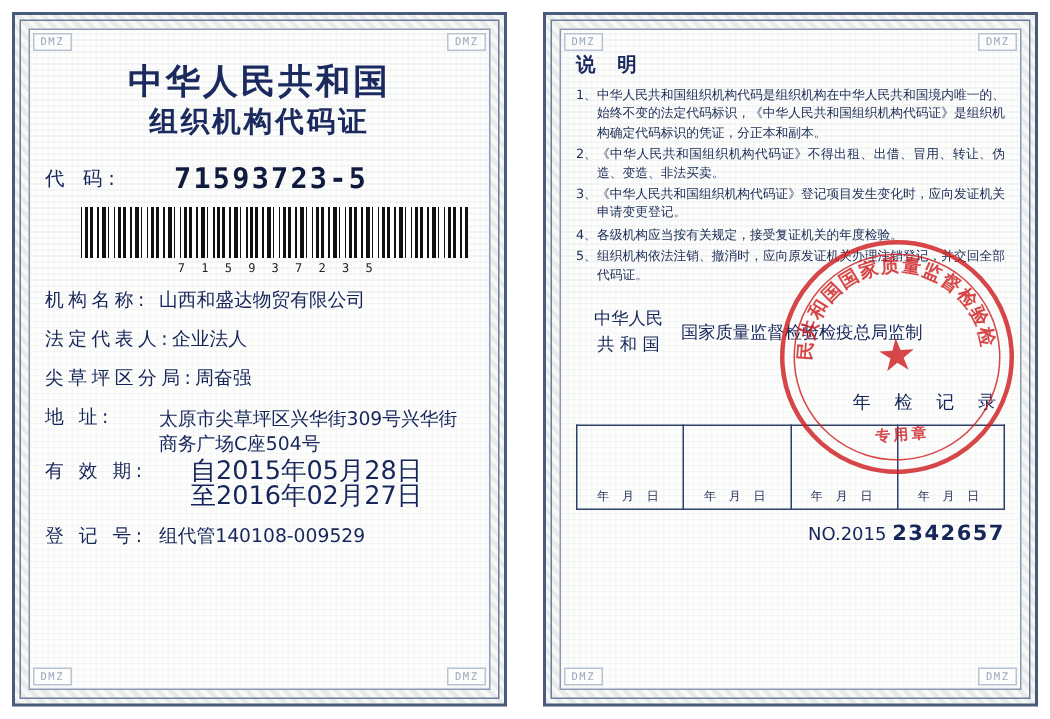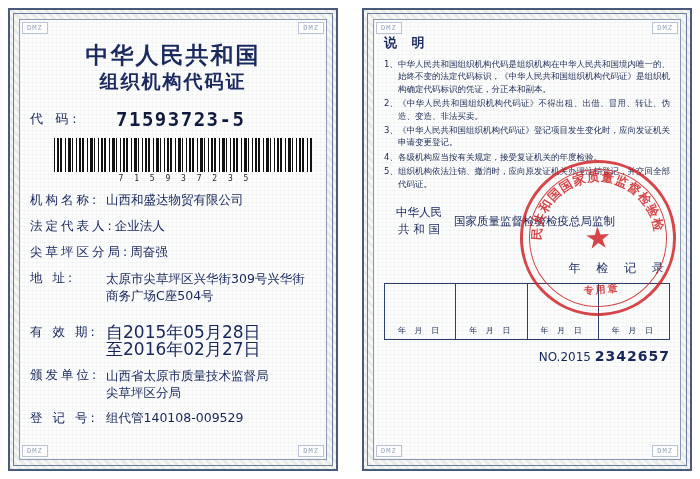--- a/index.html
+++ b/index.html
@@ -126,21 +126,21 @@
         #111 6px 8px,#fff 8px 11px,#111 11px 12px,#fff 12px 14px,
         #111 14px 17px,#fff 17px 18px,#111 18px 19px,#fff 19px 22px);
   }
   .barcode-num{
     font-family:"DejaVu Sans Mono","Liberation Mono",monospace;
     font-size:8px;letter-spacing:3px;color:#222;
     text-align:center;margin-left:24px;
   }
   .two-line .val{line-height:17px;}
   .valid-block{
-    display:flex;margin-top:20px;
+    display:flex;margin-top:2px;gap:21px;
   }
   .valid-lines{
     flex:1;font-size:17px;color:#16255a;line-height:17px;
   }
 
   
   .r-title{
     text-align:left;color:#1b2a5e;font-weight:bold;
     font-size:13px;letter-spacing:5px;margin-top:2px;
   }
@@ -264,27 +264,20 @@
       </div>
 
       <div class="row valid-block">
         <div class="lbl">有 效 期:</div>
         <div class="valid-lines">
           <div>自2015年05月28日</div>
           <div>至2016年02月27日</div>
         </div>
       </div>
 
-      <div class="row two-line">
-        <div class="lbl">颁发单位:</div>
-        <div class="val">
-          <div>山西省太原市质量技术监督局</div>
-          <div>尖草坪区分局</div>
-        </div>
-      </div>
 
       <div class="row">
         <div class="lbl">登 记 号:</div>
         <div class="val">组代管140108-009529</div>
       </div>
     </div>
   </div>
 
   <div class="cert right">
     <div class="border-outer"></div>

